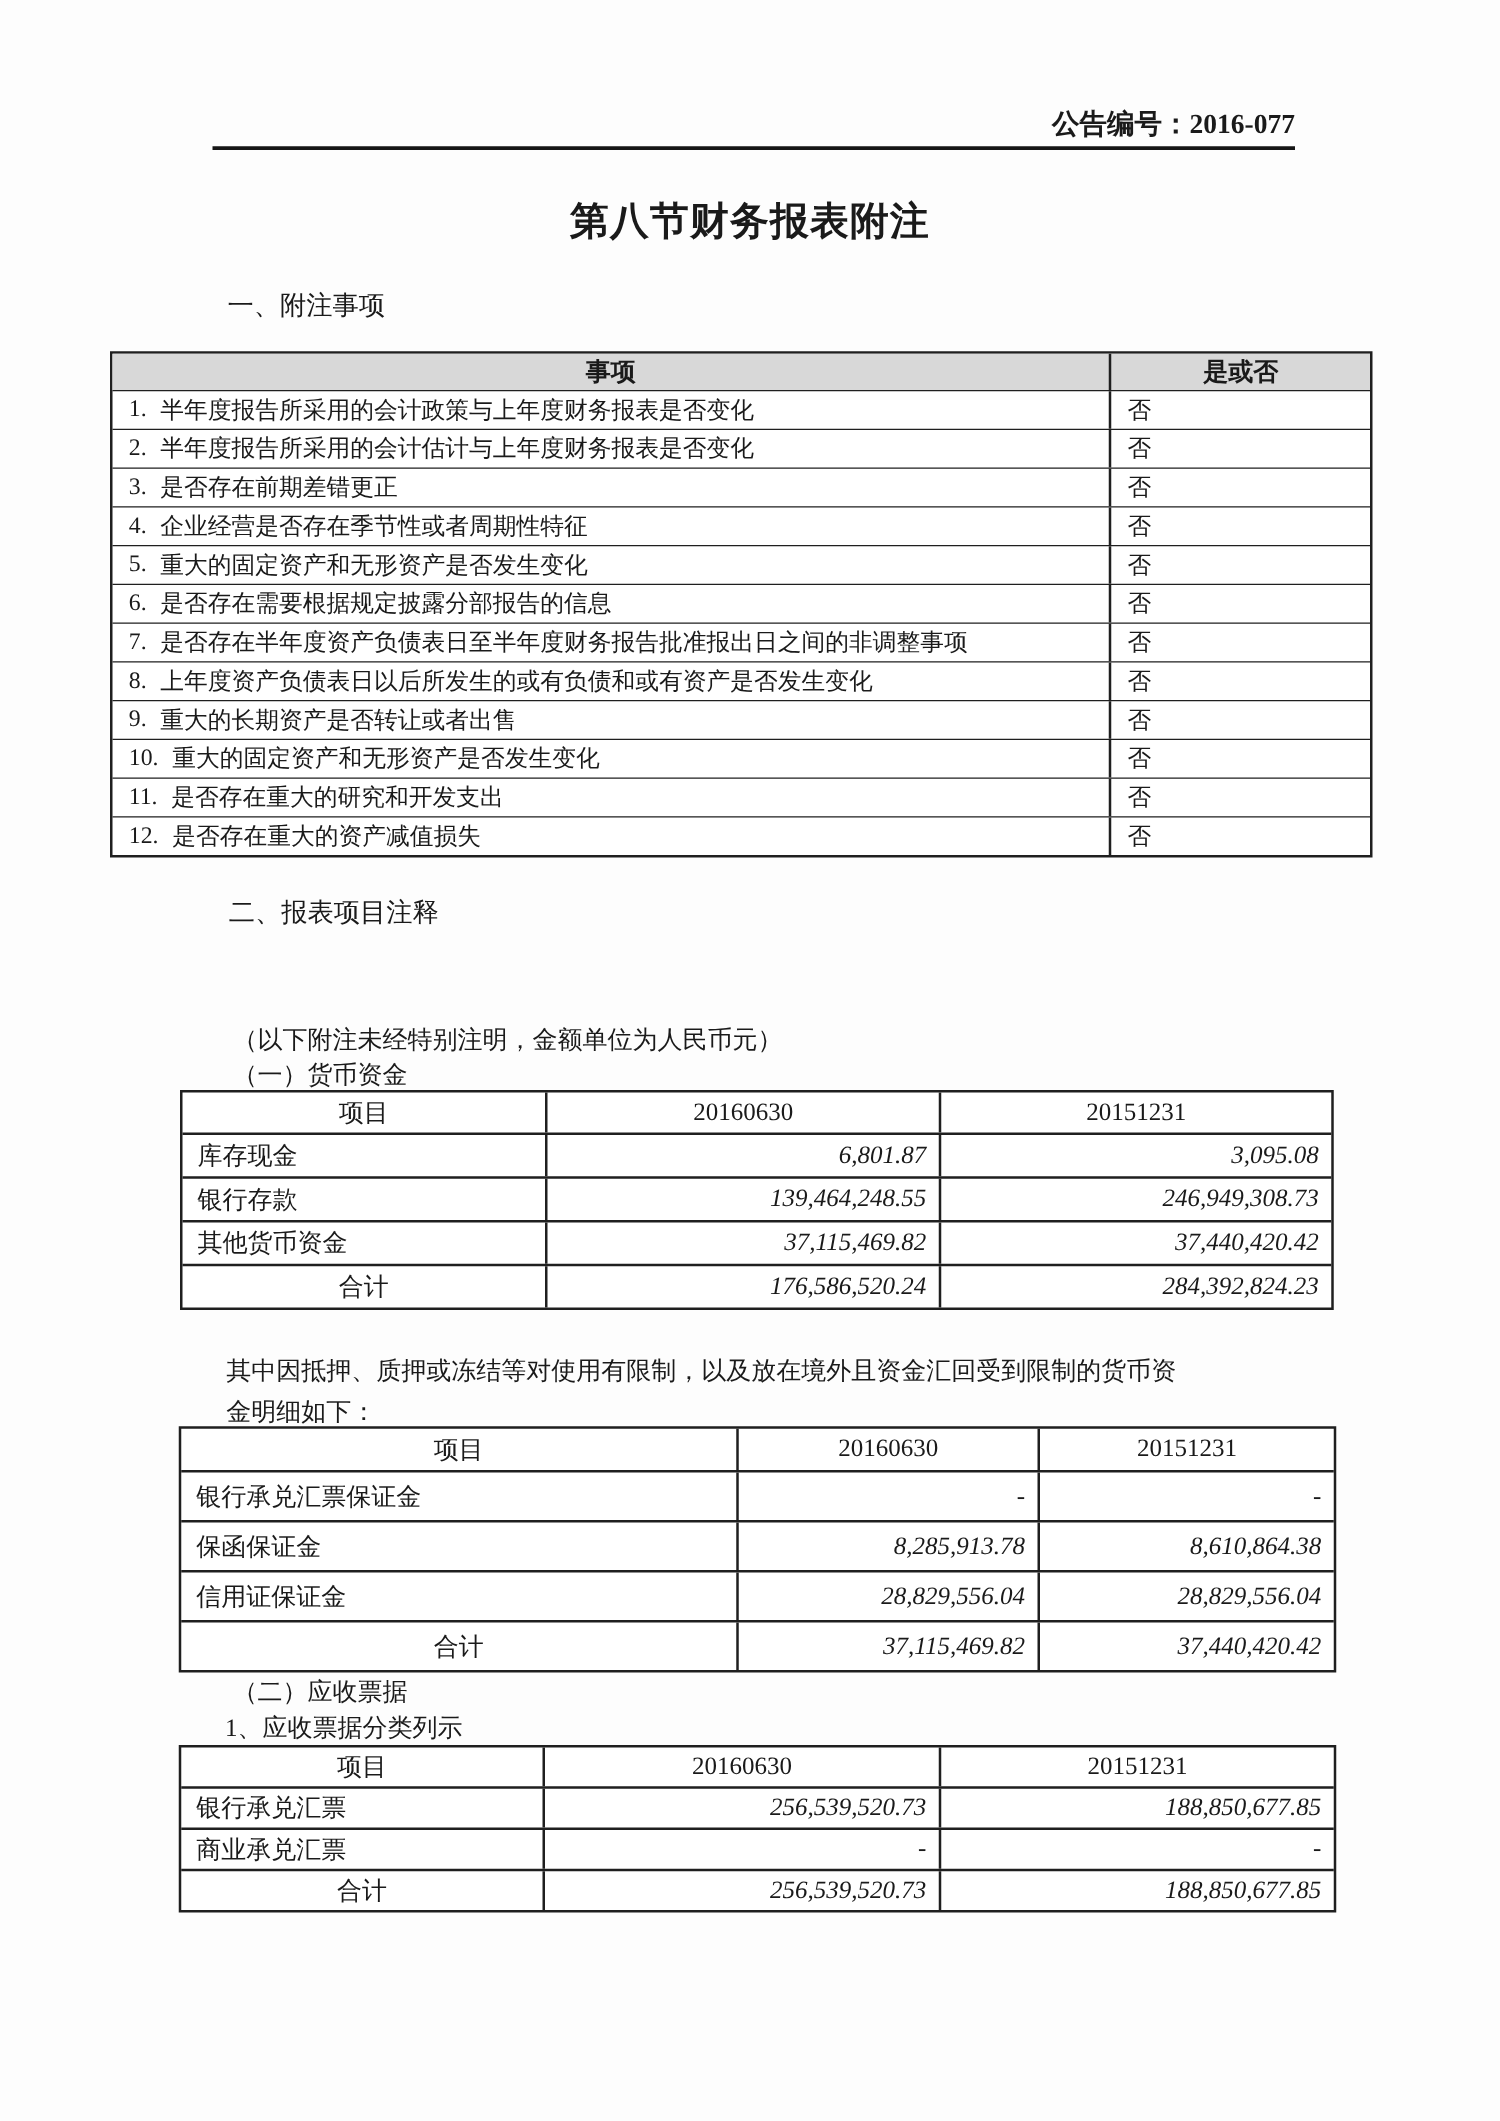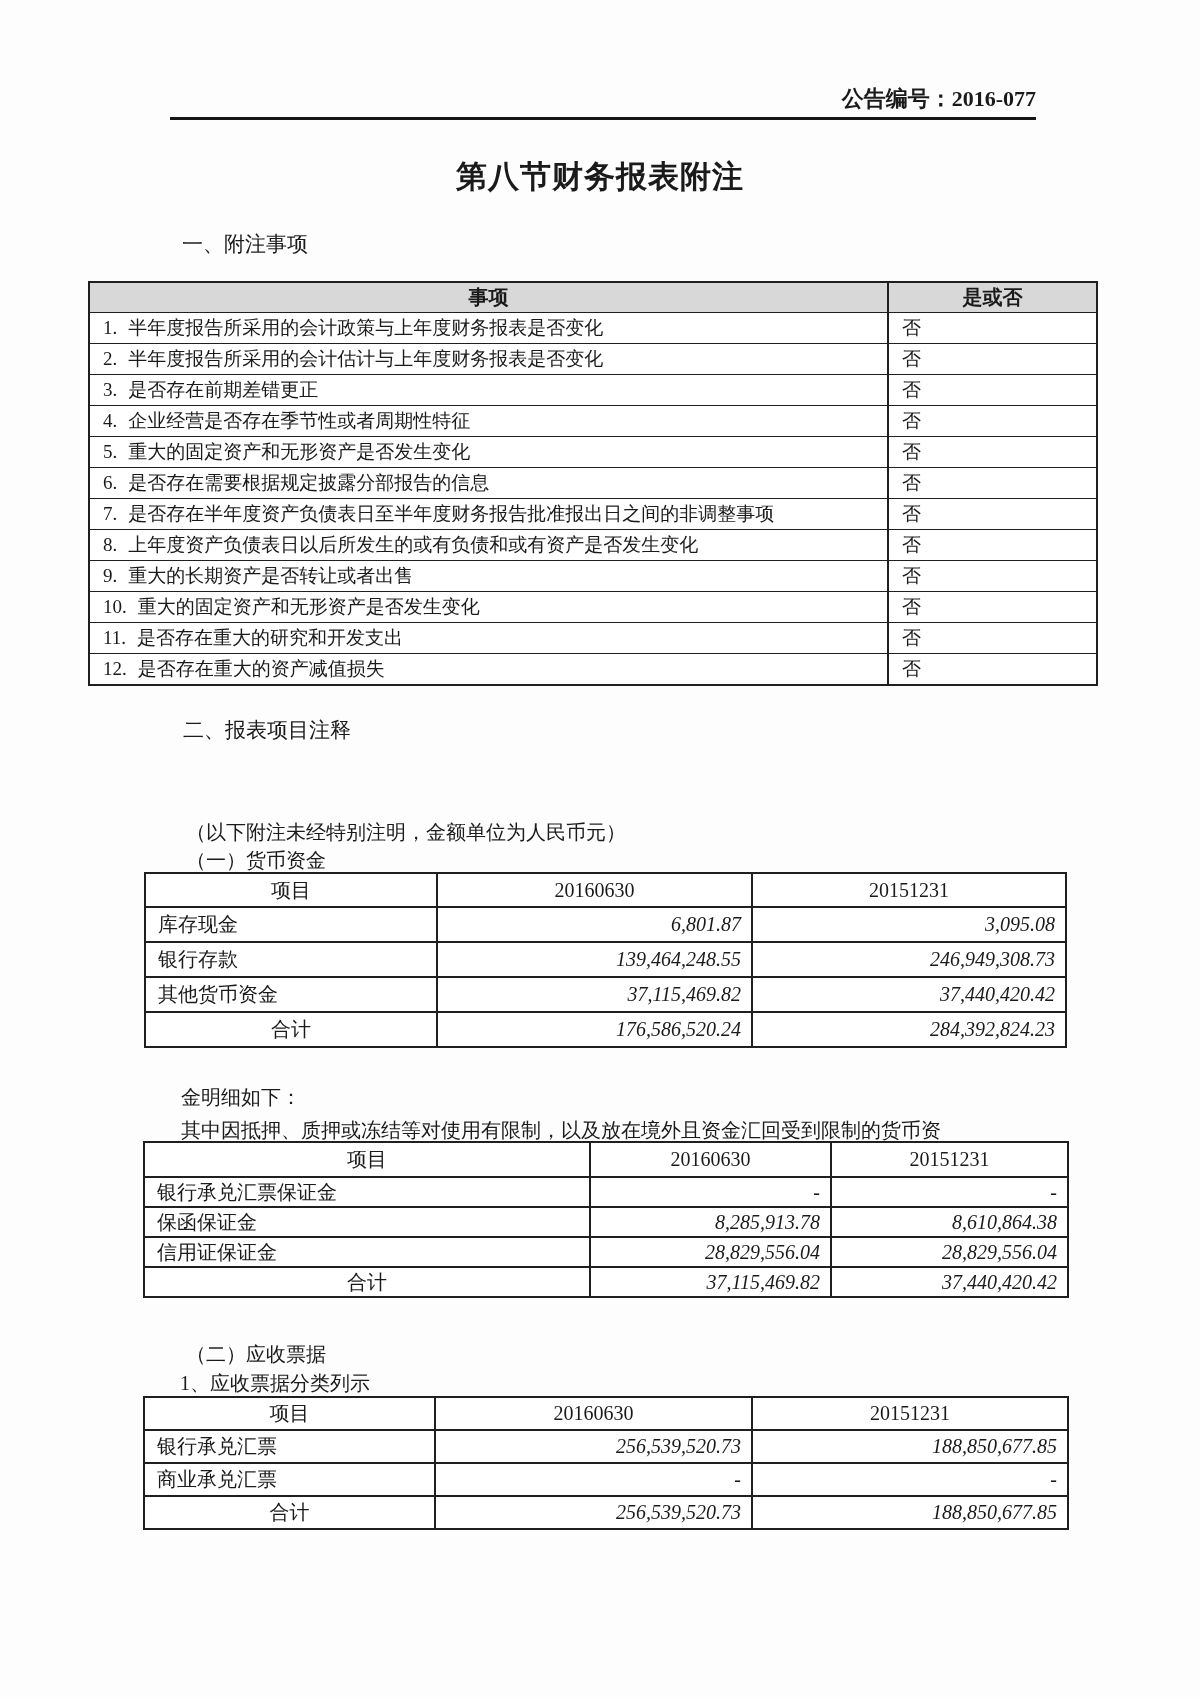--- a/index.html
+++ b/index.html
@@ -52,21 +52,21 @@
   .tblm .c3{flex:1;}
 
   .tbl2{left:144px;top:872px;width:923px;}
   .tbl2 .hrow{height:32px;}
   .tbl2 .drow{height:35px;}
   .tbl2 .c1{width:290px;}
   .tbl2 .c2{width:315px;}
 
   .tbl2b{left:143px;top:1141px;width:926px;}
   .tbl2b .hrow{height:33px;}
-  .tbl2b .drow{height:30px;}
+  .tbl2b .drow{height:40px;}
   .tbl2b .c1{width:444px;}
   .tbl2b .c2{width:241px;}
 
   .tbl3{left:143px;top:1396px;width:926px;}
   .tbl3 .hrow{height:31px;}
   .tbl3 .drow{height:33px;}
   .tbl3 .c1{width:289px;}
   .tbl3 .c2{width:317px;}
 
   .para{position:absolute;left:181px;top:1081px;width:870px;font-size:20px;line-height:33px;}
@@ -199,22 +199,22 @@
         <div class="cell c3 val">37,440,420.42</div>
       </div>
       <div class="row drow trow">
         <div class="cell c1 item center">合计</div>
         <div class="cell c2 val">176,586,520.24</div>
         <div class="cell c3 val">284,392,824.23</div>
       </div>
     </div>
 
   <div class="para">
+    <div>其中因抵押、质押或冻结等对使用有限制，以及放在境外且资金汇回受到限制的货币资</div>
     <div>金明细如下：</div>
-    <div>其中因抵押、质押或冻结等对使用有限制，以及放在境外且资金汇回受到限制的货币资</div>
   </div>
 
   <div class="tbl tblm tbl2b" id="table2b">
       <div class="row hrow">
         <div class="cell c1 th">项目</div>
         <div class="cell c2 th">20160630</div>
         <div class="cell c3 th">20151231</div>
       </div>
       <div class="row drow">
         <div class="cell c1 item">银行承兑汇票保证金</div>

